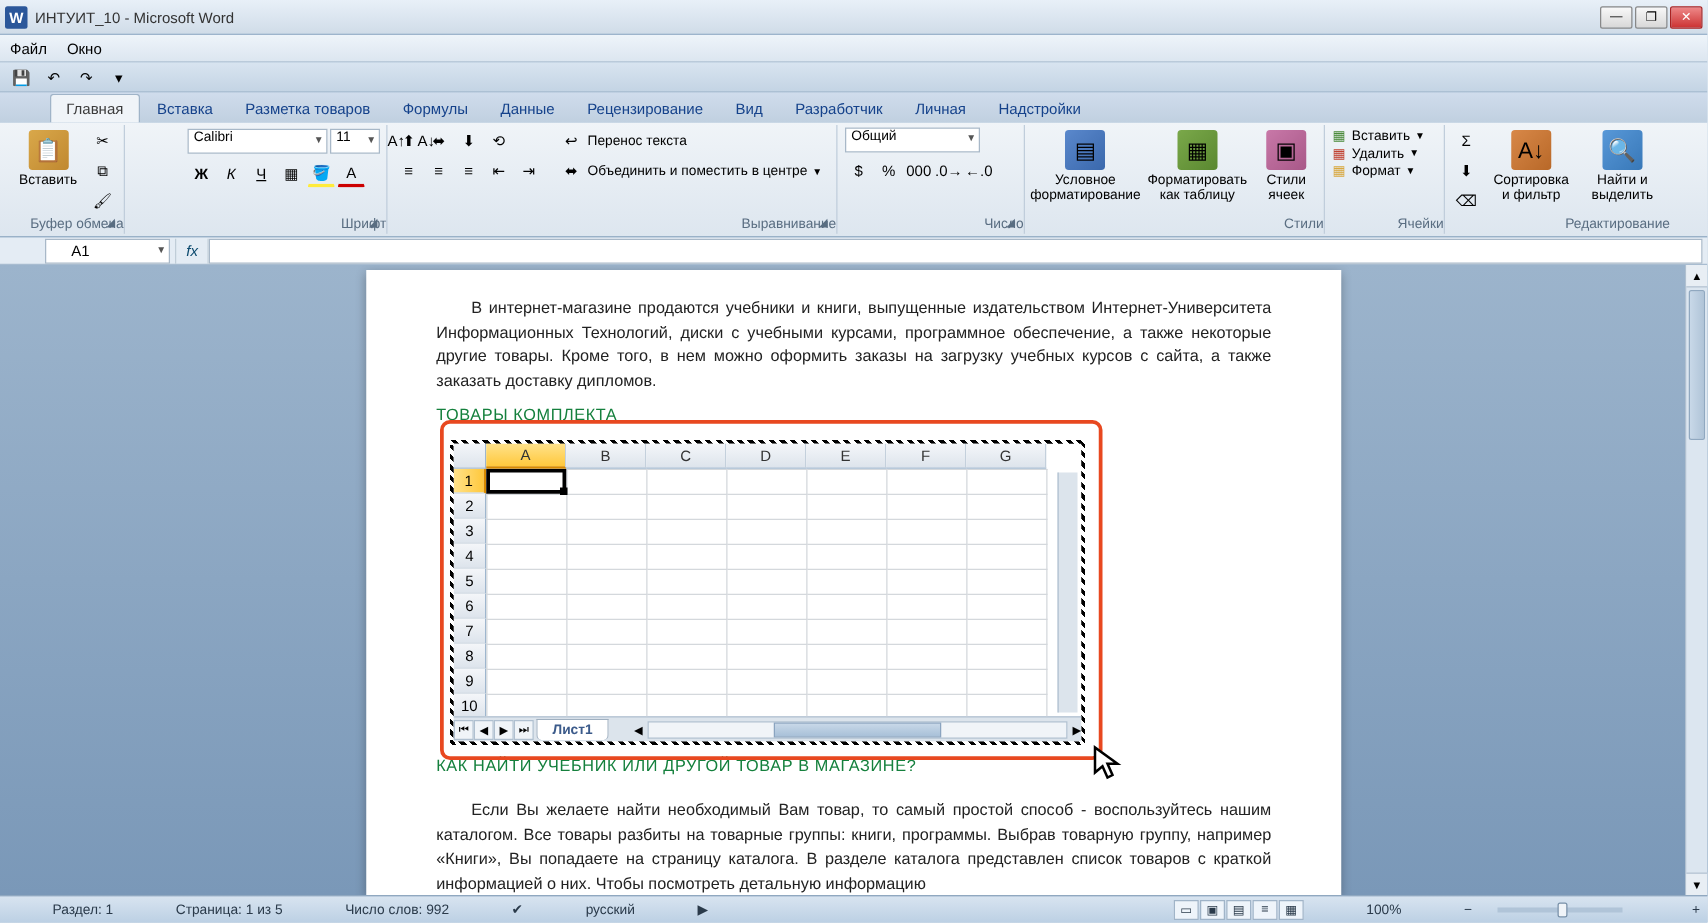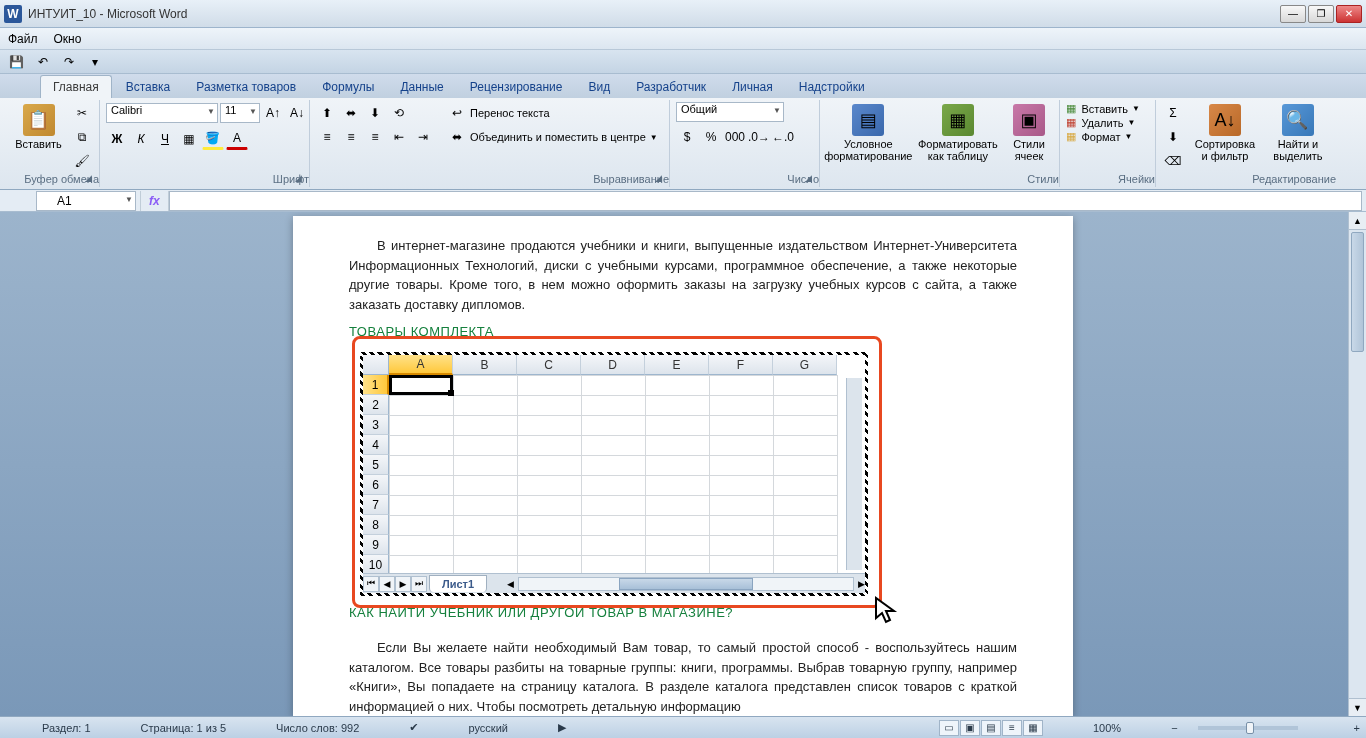--- a/index.html
+++ b/index.html
@@ -40,21 +40,21 @@
 .font-combo.name { width:112px; }
 .font-combo.size { width:40px; }
 .combo-arrow { position:absolute; right:2px; top:3px; font-size:8px; color:#555; }
 .stack { display:flex; flex-direction:column; gap:2px; }
 .row { display:flex; gap:2px; align-items:center; }
 .dialog-launcher { position:absolute; bottom:2px; right:2px; width:12px; height:12px; font-size:9px; color:#5a6e82; cursor:pointer; }
 
 
 .formula-bar { height:22px; background:#e4ecf4; border-bottom:1px solid #a8bcd0; display:flex; align-items:center; font-size:12px; }
 .name-box { width:100px; height:20px; border:1px solid #a8b8c8; background:#fff; margin:0 4px 0 36px; padding:0 20px; display:flex; align-items:center; position:relative; }
-.fx-label { padding:0 8px; font-style:italic; color:#8b5cf6; border-left:1px solid #c0cdd8; border-right:1px solid #c0cdd8; height:20px; display:flex;align-items:center;font-weight:bold; }
+.fx-label { padding:0 8px; font-style:italic; color:#0c4a6e; border-left:1px solid #c0cdd8; border-right:1px solid #c0cdd8; height:20px; display:flex;align-items:center; }
 .formula-input { flex:1; height:20px; border:1px solid #a8b8c8; background:#fff; margin-right:4px; }
 
 
 .doc-area { position:absolute; top:212px; left:0; right:0; bottom:22px; background: linear-gradient(to bottom,#9cb4cc,#7a98b8); display:flex; justify-content:center; overflow:hidden; }
 .doc-area .vscroll { position:absolute; right:0; top:0; bottom:0; width:18px; background:#dce6f0; border-left:1px solid #b0c0d0; }
 .vscroll .thumb { position:absolute; left:2px; right:2px; top:20px; height:120px; background:linear-gradient(to right,#c8d8e8,#b0c4d8); border:1px solid #90a8c0; border-radius:2px; }
 .vscroll .arrow { position:absolute; left:0; right:0; height:18px; background:#e8eef4; display:flex;align-items:center;justify-content:center; font-size:9px; }
 .vscroll .arrow.up { top:0; border-bottom:1px solid #b0c0d0; }
 .vscroll .arrow.dn { bottom:0; border-top:1px solid #b0c0d0; }
 
@@ -161,21 +161,21 @@
         <div class="rbtn-sm">✂</div>
         <div class="rbtn-sm">⧉</div>
         <div class="rbtn-sm">🖌</div>
       </div>
     </div>
     <div class="rgroup-label">Буфер обмена</div>
     <div class="dialog-launcher">◢</div>
   </div>
 
   <div class="rgroup" style="width:210px;">
-    <div class="rgroup-body stack" style="gap:4px;">
+    <div class="rgroup-body stack" style="gap:4px;margin-left:44px;">
       <div class="font-row">
         <div class="font-combo name"><span>Calibri</span><span class="combo-arrow">▼</span></div>
         <div class="font-combo size"><span>11</span><span class="combo-arrow">▼</span></div>
         <div class="rbtn-sm">A↑</div>
         <div class="rbtn-sm">A↓</div>
       </div>
       <div class="font-row">
         <div class="rbtn-sm">
             <b>Ж</b>
           </div>

